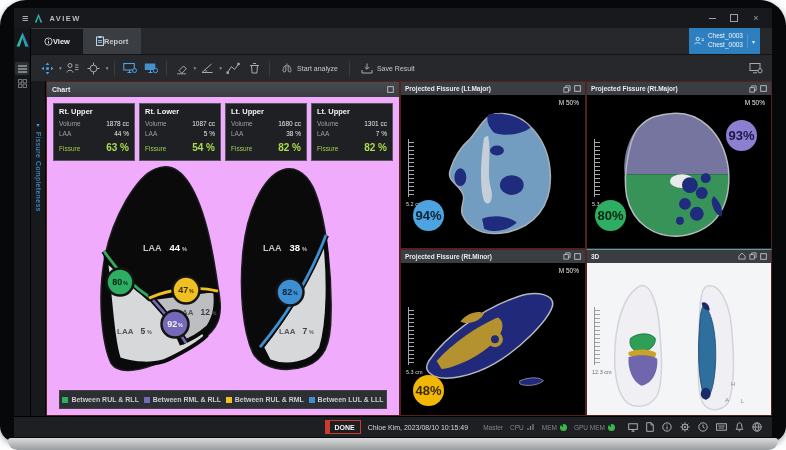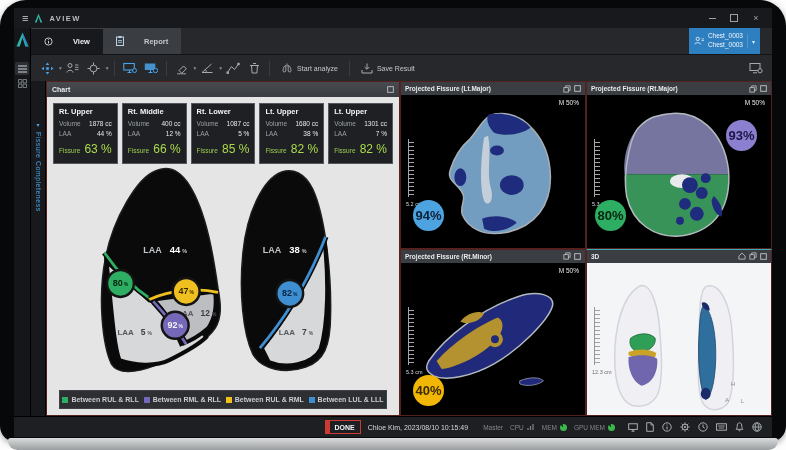--- a/index.html
+++ b/index.html
@@ -24,21 +24,21 @@
   
   .main{flex:1;display:flex;min-height:0;}
   .rail{width:16px;background:#141619;border-right:1px solid #000;display:flex;flex-direction:column;align-items:center;flex:0 0 auto;}
   .rail-logo{margin:4px 0 14px;}
   .rail-btn{width:14px;height:13px;display:flex;align-items:center;justify-content:center;margin:1px 0;border-radius:2px;}
   .rail-btn.active{background:#2c2f34;}
   .right-col{flex:1;display:flex;flex-direction:column;min-width:0;}
 
   
   .tabrow{height:26px;background:#26282c;display:flex;align-items:stretch;flex:0 0 auto;}
-  .tab{display:flex;align-items:center;gap:20px;padding:12px 13px;font-size:7.5px;font-weight:bold;cursor:pointer;}
+  .tab{display:flex;align-items:center;gap:0;padding:12px 13px;font-size:7.5px;font-weight:bold;cursor:pointer;}
   .tab.active{background:#17191c;color:#eceef0;border-top:1px solid #3d4045;}
   .tab.report{background:#3a3d41;color:#c6c9cc;}
   .tab-fill{flex:1;}
   .patient-box{background:#2e7fc0;display:flex;align-items:center;gap:4px;padding:0 5px;margin-right:12px;cursor:pointer;}
   .pt-lines{display:flex;flex-direction:column;line-height:1.35;}
   .pt-lines span{color:#f2f6fa;font-size:6.5px;}
   .pt-caret{color:#dce9f5;font-size:6px;border-left:1px solid #4f97d0;padding-left:4px;height:14px;display:flex;align-items:center;}
 
   
   .toolbar{height:26px;background:#26282c;border-top:1px solid #131416;display:flex;align-items:center;padding:0 6px;gap:1px;flex:0 0 auto;}
@@ -53,29 +53,29 @@
   .strip{width:14px;background:#17191c;border-right:1px solid #000;display:flex;flex-direction:column;align-items:center;padding-top:40px;gap:4px;flex:0 0 auto;}
   .strip-caret{color:#4aa3e8;font-size:6px;}
   .strip-label{writing-mode:vertical-rl;color:#4aa3e8;font-size:7px;letter-spacing:.5px;}
 
   
   .chart-panel{width:352px;border:1px solid #53211e;display:flex;flex-direction:column;flex:0 0 auto;}
   .panel-h{height:15px;background:linear-gradient(#474a4f,#393c40);color:#e9ebed;font-size:7px;font-weight:bold;
            display:flex;align-items:center;padding:0 5px;gap:3px;flex:0 0 auto;}
   .ph-spacer{flex:1;}
   .ph-icon{display:flex;align-items:center;cursor:pointer;}
-  .chart-body{flex:1;background:#e5e5e5;padding:6px 6px 4px;display:flex;flex-direction:column;min-height:0;}
+  .chart-body{flex:1;background:#f0abfc;padding:6px 6px 4px;display:flex;flex-direction:column;min-height:0;}
   .cards{display:flex;gap:4px;flex:0 0 auto;}
   .card{flex:1;background:#1e2023;border:1px solid #54575c;padding:3px 5px 4px;}
   .card-title{font-size:7.5px;font-weight:bold;color:#f2f4f6;margin-bottom:3px;}
   .crow{display:flex;justify-content:space-between;font-size:6.5px;color:#9aa0a5;line-height:1.6;}
   .crow .v{color:#e6e8ea;}
   .crow.fissure{align-items:baseline;}
   .crow.fissure .k{color:#9ccc50;}
-  .crow.fissure .v{color:#abdc4b;font-weight:normal;font-size:12px;}
+  .crow.fissure .v{color:#abdc4b;font-weight:bold;font-size:10px;}
   .lung-wrap{flex:1;min-height:0;display:flex;align-items:center;justify-content:center;}
   .lung-wrap svg{width:100%;height:100%;}
   .legend{height:17px;margin:1px 6px 2px;background:#2d2f33;border:1px solid #3e4146;
           display:flex;align-items:center;justify-content:space-around;flex:0 0 auto;}
   .lg{display:flex;align-items:center;gap:3px;font-size:7px;font-weight:bold;color:#c9ccd0;}
   .sq{width:6px;height:6px;display:inline-block;}
 
   
   .views{flex:1;display:grid;grid-template-columns:1fr 1fr;grid-template-rows:1fr 1fr;background:#000;min-width:0;}
   .vp{border:1px solid #53211e;display:flex;flex-direction:column;min-height:0;min-width:0;}
@@ -309,47 +309,32 @@
                 <div class="crow">
                     <span class="k">LAA</span>
                     <span class="v">44 %</span>
                   </div>
                 <div class="crow fissure">
                     <span class="k">Fissure</span>
                     <span class="v">63 %</span>
                   </div>
               </div>
               <div class="card">
-                <div class="card-title">Rt. Middle</div>
+                <div class="card-title">Rt. Lower</div>
                 <div class="crow">
                     <span class="k">Volume</span>
-                    <span class="v">400 cc</span>
+                    <span class="v">1087 cc</span>
                   </div>
                 <div class="crow">
                     <span class="k">LAA</span>
-                    <span class="v">12 %</span>
+                    <span class="v">5 %</span>
                   </div>
                 <div class="crow fissure">
                     <span class="k">Fissure</span>
-                    <span class="v">66 %</span>
-                  </div>
-              </div>
-              <div class="card">
-                <div class="card-title">Rt. Lower</div>
-                <div class="crow">
-                    <span class="k">Volume</span>
-                    <span class="v">1087 cc</span>
-                  </div>
-                <div class="crow">
-                    <span class="k">LAA</span>
-                    <span class="v">5 %</span>
-                  </div>
-                <div class="crow fissure">
-                    <span class="k">Fissure</span>
-                    <span class="v">85 %</span>
+                    <span class="v">54 %</span>
                   </div>
               </div>
               <div class="card">
                 <div class="card-title">Lt. Upper</div>
                 <div class="crow">
                     <span class="k">Volume</span>
                     <span class="v">1680 cc</span>
                   </div>
                 <div class="crow">
                     <span class="k">LAA</span>
@@ -538,21 +523,21 @@
                 <path d="M28,92 C44,68 80,40 118,27 C138,20 156,25 153,37 C148,52 120,80 94,95 C73,107 46,113 33,107 C26,103 24,99 28,92 Z" fill="#20297a" stroke="#b4b9bf" stroke-width="1.5"></path>
                 <path d="M36,92 C52,74 78,56 98,48 C106,53 103,64 93,74 C78,88 54,99 41,100 Z" fill="#b3922f"></path>
                 <path d="M60,52 C66,44 78,40 84,44 C80,52 68,56 60,52 Z" fill="#b3922f"></path>
                 <circle cx="95" cy="70" r="8" fill="#b3922f"></circle>
                   <circle cx="95" cy="70" r="4" fill="#20297a"></circle>
                 <path d="M120,112 C130,108 140,108 144,112 C138,117 126,118 120,115 Z" fill="#20297a" stroke="#9aa0a8" stroke-width="0.8"></path>
               </svg>
               <span class="mag">M 50%</span>
               <span class="ruler"></span>
               <span class="scale-label">5.3 cm</span>
-              <span class="vbadge b-yellow" style="left:12px;top:112px;">40%</span>
+              <span class="vbadge b-yellow" style="left:12px;top:112px;">48%</span>
             </div>
           </div>
 
           <div class="vp selected">
             <div class="vp-h">
               <span>3D</span>
               <span class="ph-spacer"></span>
               <span class="ph-icon">
                   <svg width="8" height="8" viewBox="0 0 9 9">
                     <path d="M1 4.5 4.5 1.2 8 4.5V8H1Z" fill="none" stroke="#c6c9cc" stroke-width="0.9"></path>

